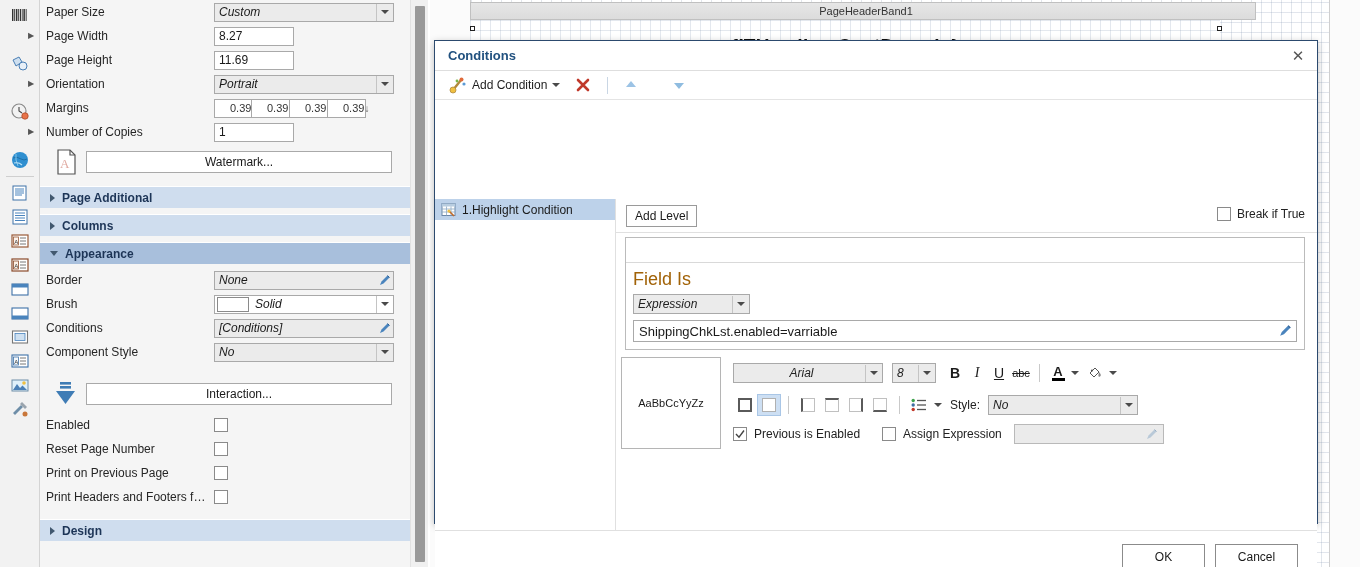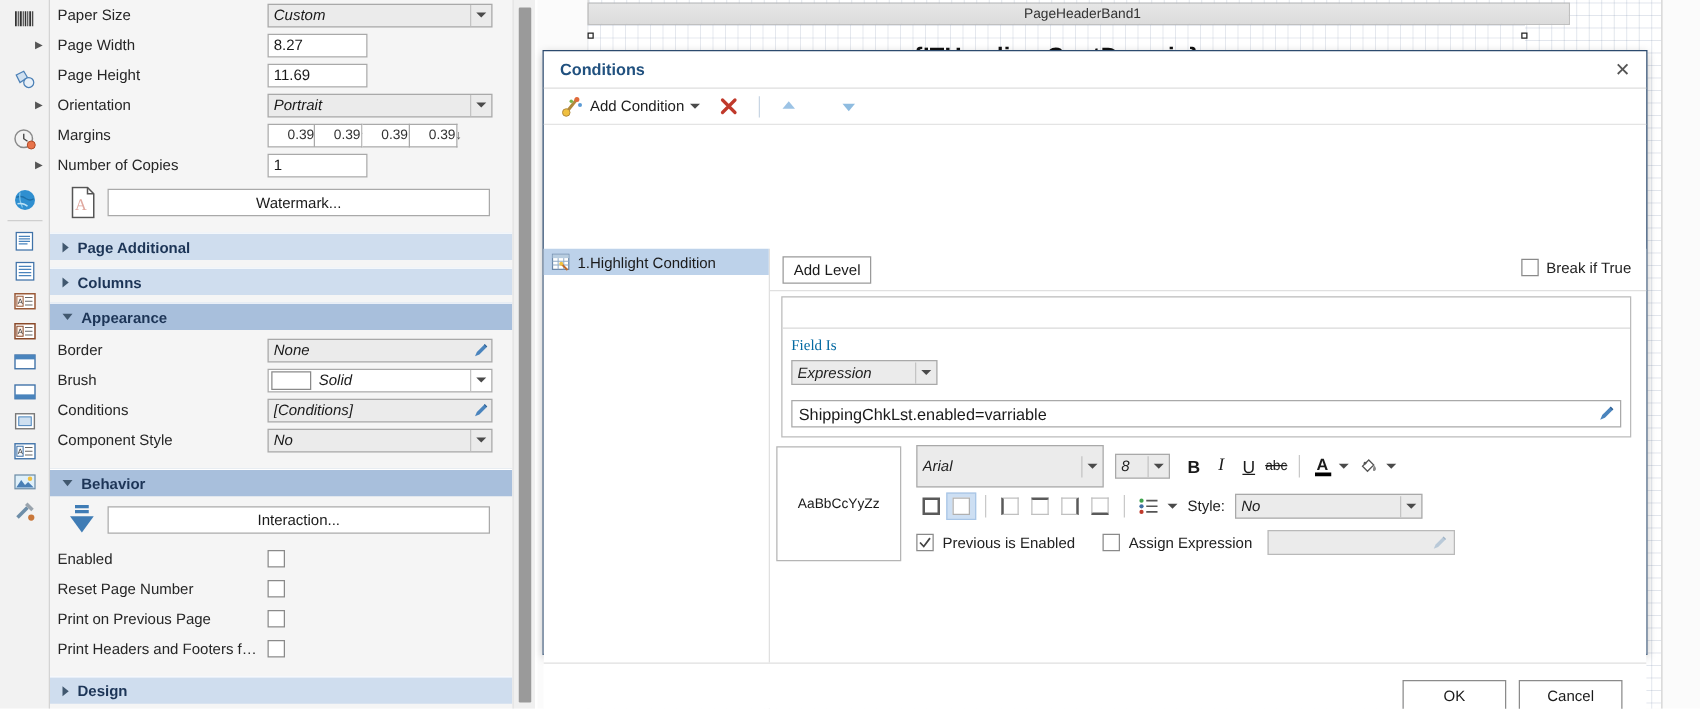--- a/index.html
+++ b/index.html
@@ -164,36 +164,36 @@
     background: #fff; border: 1px solid #9a9a9a; font-size: 12px; color: #1a1a1a;
     display: flex; align-items: center;
   }
   .break-wrap { position: absolute; right: 12px; top: 8px; display: flex; align-items: center; gap: 6px; font-size: 12px; }
 
   .expr-panel {
     position: absolute; left: 9px; top: 38px; right: 12px; height: 113px;
     background: #fff; border: 1px solid #bbbbbb;
   }
   .expr-top { height: 25px; border-bottom: 1px solid #d9d9d9; }
-  .field-is { padding: 6px 0 0 7px; font-size: 12px; color: #0369a1; font-family: Liberation Serif, serif; }
+  .field-is { padding: 6px 0 0 7px; font-size: 18px; color: #a16207; }
   .expr-combo { margin: 4px 0 0 7px; width: 117px; height: 20px; }
   .expr-input-wrap { position: absolute; left: 7px; right: 7px; bottom: 7px; height: 22px;
     background: #fff; border: 1px solid #a9a9a9; display: flex; align-items: center; }
   .expr-input { flex: 1; padding-left: 5px; font-size: 13px; color: #1a1a1a; }
 
   .fmt-area { position: absolute; left: 5px; top: 158px; right: 0; height: 110px; }
   .preview-box {
     position: absolute; left: 0; top: 0; width: 100px; height: 92px;
     background: #fff; border: 1px solid #b5b5b5;
     display: flex; align-items: center; justify-content: center;
     font-size: 11px; color: #1a1a1a;
   }
   .fmt-rows { position: absolute; left: 112px; top: 0; right: 8px; }
   .fmt-row { display: flex; align-items: center; height: 32px; gap: 0; }
-  .font-combo { width: 150px; height: 34px; }
+  .font-combo { width: 150px; height: 20px; text-align: center; }
   .size-combo { width: 44px; height: 20px; margin-left: 9px; }
   .fbtn { width: 22px; height: 20px; display:flex; align-items:center; justify-content:center; font-size: 14px; color:#1b1b1b; }
   .brd-btn { width: 24px; height: 22px; display:flex; align-items:center; justify-content:center; }
   .brd-btn.sel { background: #cddff3; border: 1px solid #a9c6e6; }
   .brd-ico { width: 14px; height: 14px; border: 1px solid #bdbdbd; }
   .vsep { width: 1px; height: 18px; background: #c9c9c9; margin: 0 7px; }
   .style-combo { width: 150px; height: 20px; margin-left: 6px; }
   .chk-row { display: flex; align-items: center; height: 26px; }
   .assign-input { width: 150px; height: 20px; background: #ebebeb; border: 1px solid #b9b9b9;
     display:flex; align-items:center; justify-content:flex-end; padding-right: 3px; }
@@ -509,24 +509,20 @@
       <div class="ctl combo" style="width:180px">
         <span class="cap">No</span>
         <span class="arw">
             <i class="caret-d"></i>
           </span>
       </div>
     </div>
 
     <div style="height:11px"></div>
 
-    <div class="group-hdr">
-      <i class="tri down"></i>
-      <span>Behavior</span>
-    </div>
 
     <div class="prop-row" style="height:38px">
       <span style="width:40px;display:flex;justify-content:center">
         <svg width="26" height="28" viewBox="0 0 26 28">
           <rect x="7" y="2" width="11" height="2.6" fill="#3f7cb5"></rect>
           <rect x="7" y="6" width="11" height="2.6" fill="#3f7cb5"></rect>
           <polygon points="3,11 22,11 12.5,24" fill="#3f7cb5"></polygon>
         </svg>
       </span>
       <div class="wide-btn" style="width:306px">

